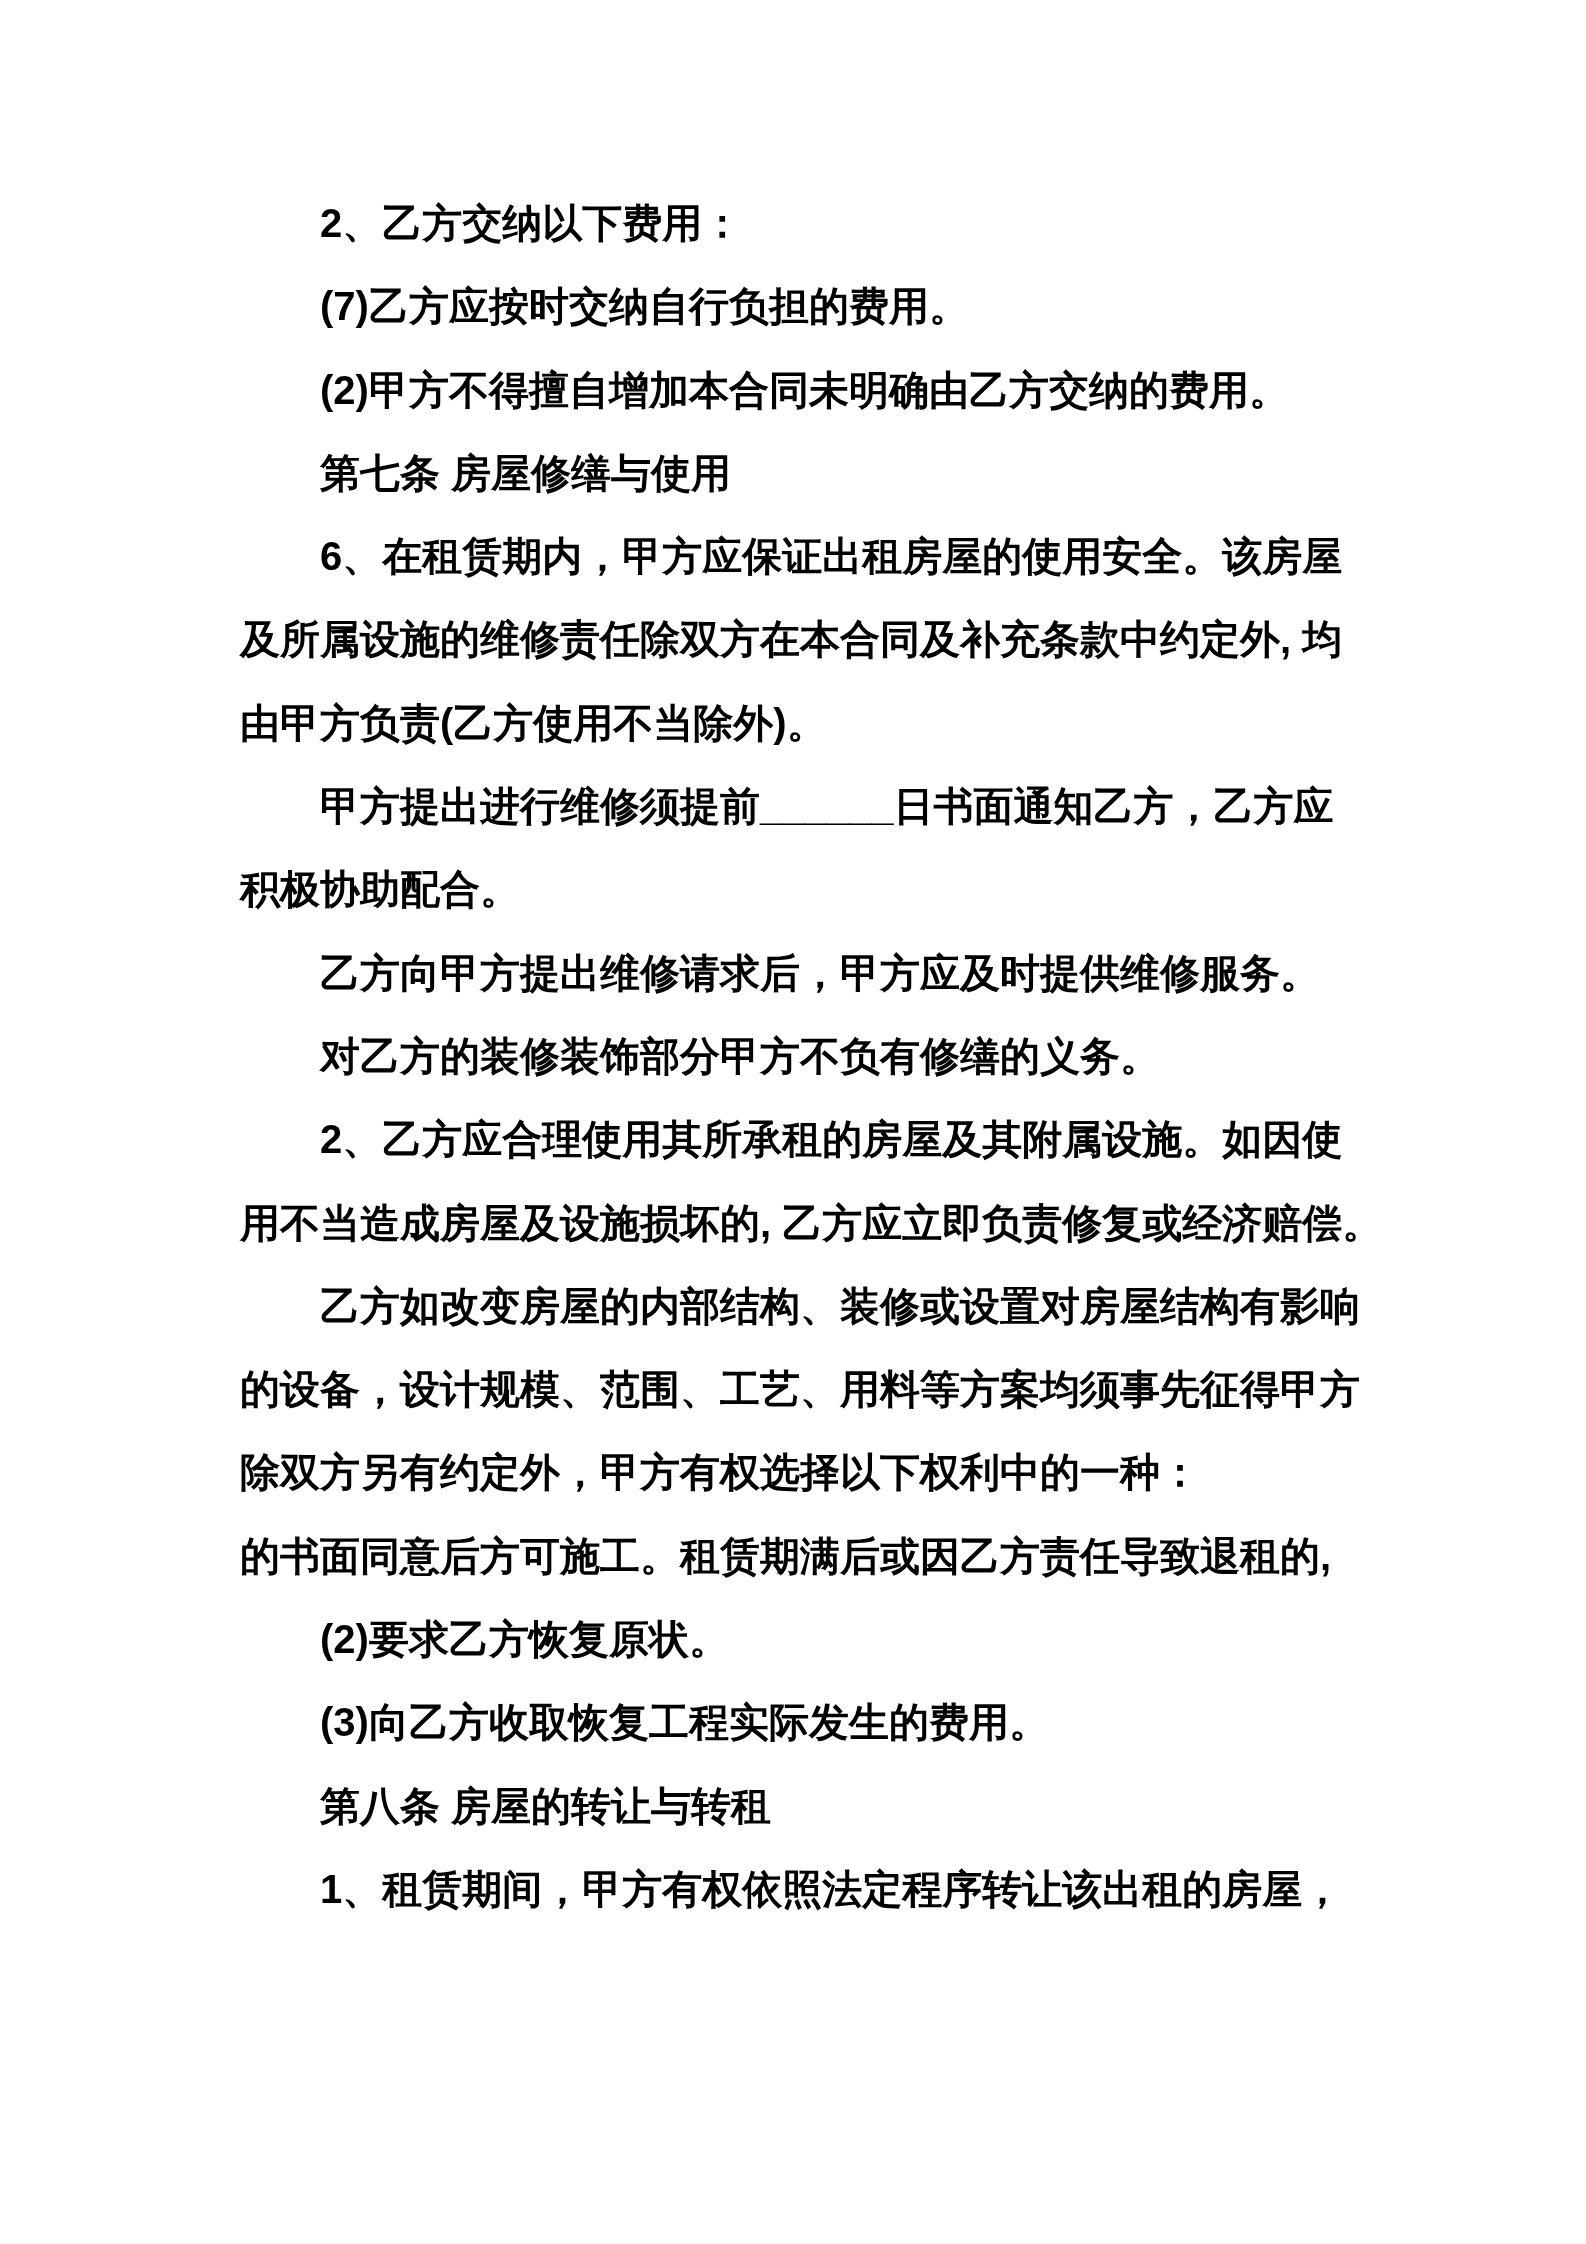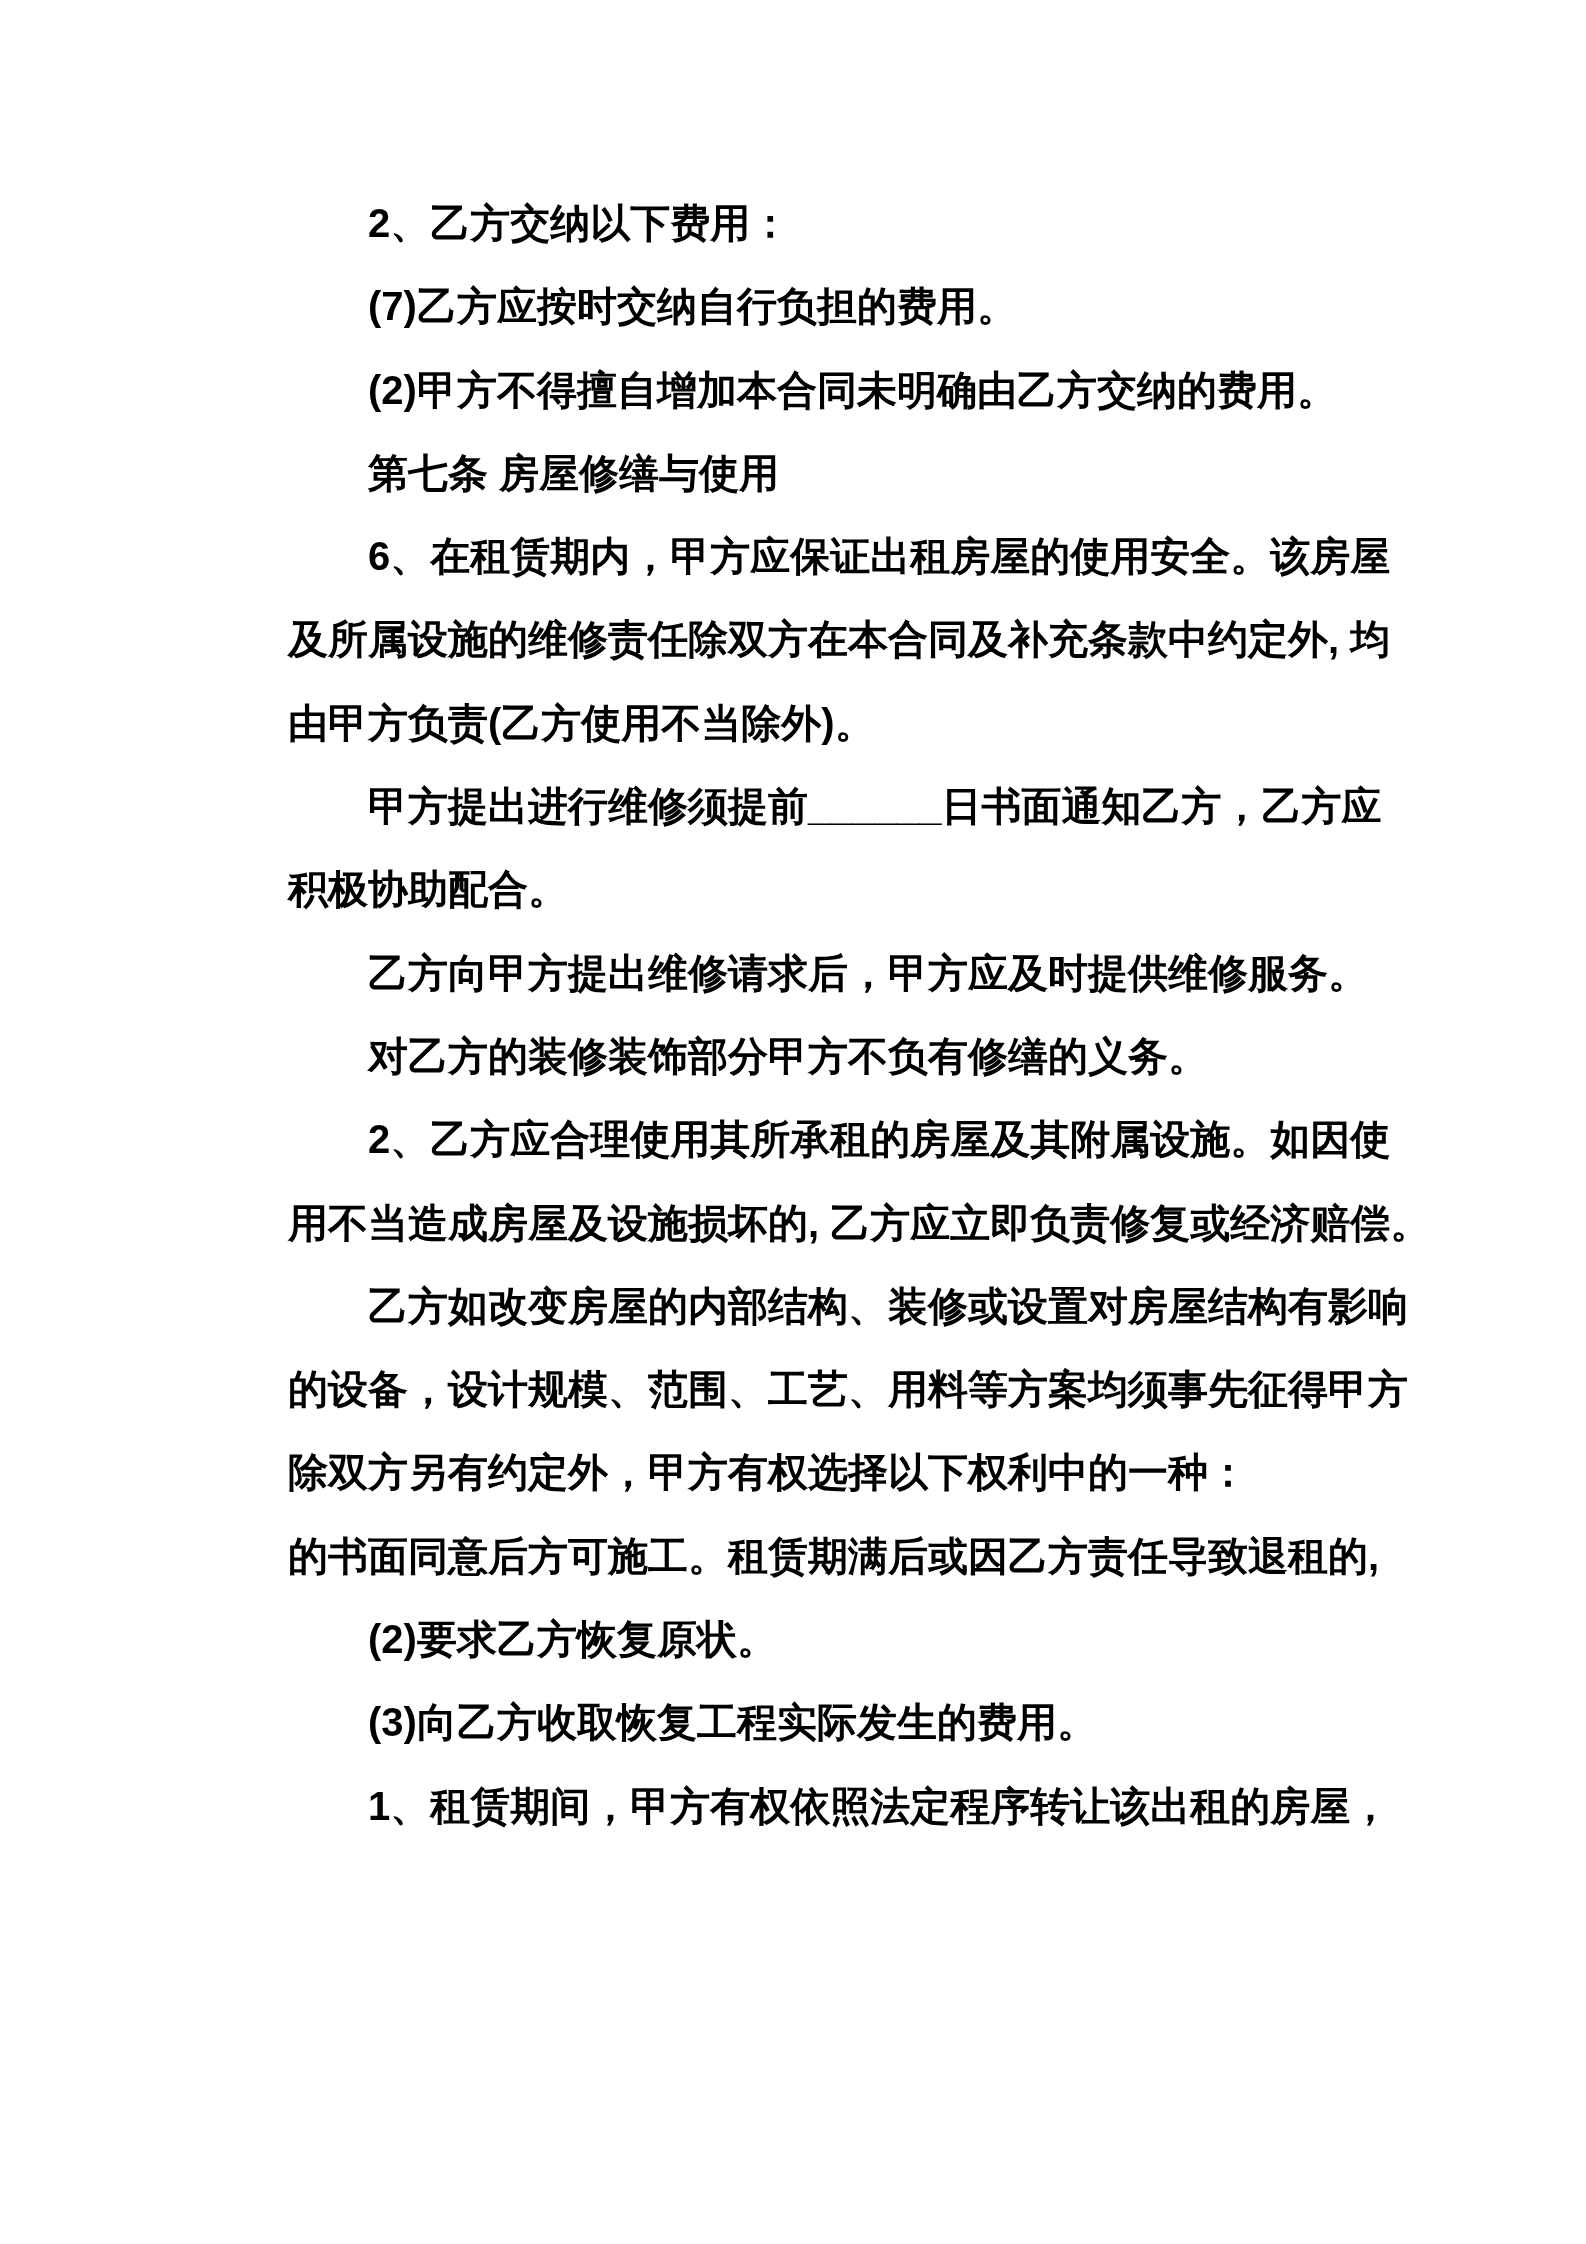--- a/index.html
+++ b/index.html
@@ -7,21 +7,20 @@
     padding: 0;
     background: #ffffff;
   }
   .page {
     position: relative;
     width: 1492px;
     height: 2244px;
     background: #ffffff;
     overflow: hidden;
     font-family: "Liberation Sans", sans-serif;
-    margin-left: 48px;
   }
   .text-block {
     position: absolute;
     top: 182px;
     left: 240px;
     width: 1290px;
   }
   .line {
     height: 83.3px;
     line-height: 83.3px;
@@ -52,15 +51,16 @@
       <div class="line indent">乙方向甲方提出维修请求后，甲方应及时提供维修服务。</div>
       <div class="line indent">对乙方的装修装饰部分甲方不负有修缮的义务。</div>
       <div class="line indent">2、乙方应合理使用其所承租的房屋及其附属设施。如因使</div>
       <div class="line">用不当造成房屋及设施损坏的, 乙方应立即负责修复或经济赔偿。</div>
       <div class="line indent">乙方如改变房屋的内部结构、装修或设置对房屋结构有影响</div>
       <div class="line">的设备，设计规模、范围、工艺、用料等方案均须事先征得甲方</div>
       <div class="line">除双方另有约定外，甲方有权选择以下权利中的一种：</div>
       <div class="line">的书面同意后方可施工。租赁期满后或因乙方责任导致退租的,</div>
       <div class="line indent">(2)要求乙方恢复原状。</div>
       <div class="line indent">(3)向乙方收取恢复工程实际发生的费用。</div>
+      <div class="line indent">第八条 房屋的转让与转租</div>
       <div class="line indent">1、租赁期间，甲方有权依照法定程序转让该出租的房屋，</div>
     </div>
 </div>
 
 </body></html>

